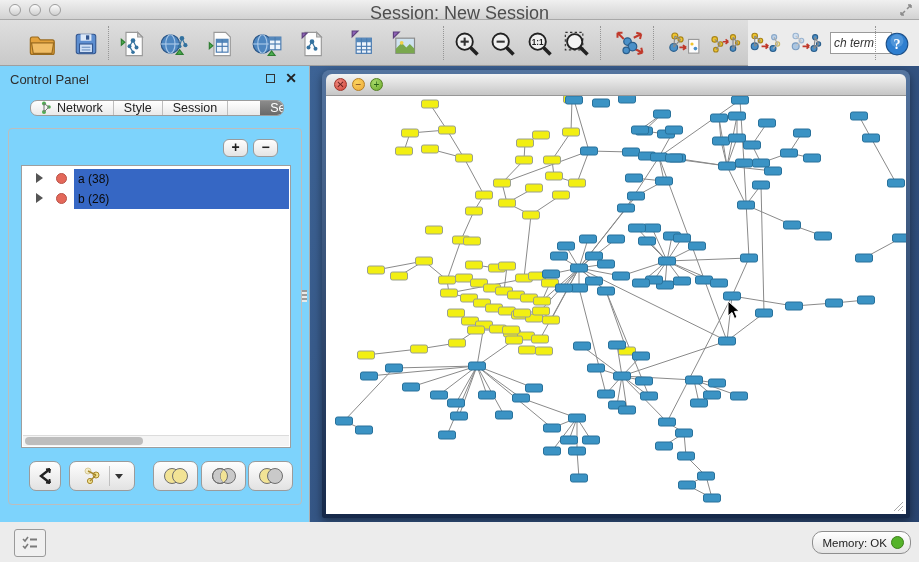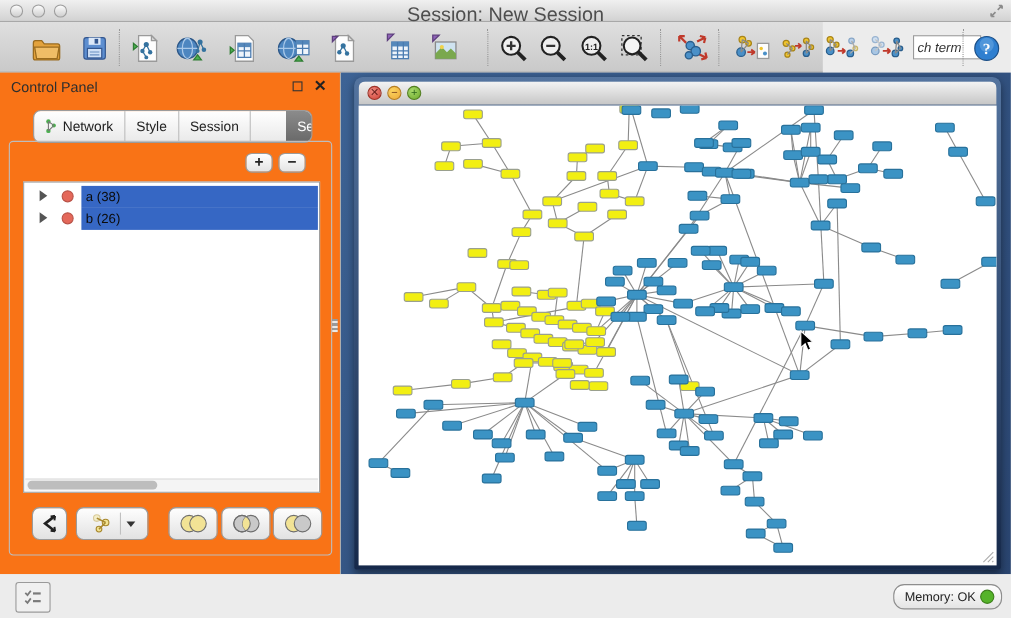--- a/index.html
+++ b/index.html
@@ -21,29 +21,29 @@
     background:linear-gradient(#dfdfdf,#c9c9c9); border-bottom:1px solid #9f9f9f; }
   .tbtn { position:absolute; top:8px; width:32px; height:32px; display:flex;
     align-items:center; justify-content:center; }
   .tsep { position:absolute; top:6px; height:34px; width:0; border-left:1px dotted #969696; }
   .search-box { position:absolute; left:830px; top:12px; width:62px; height:22px;
     border:1px solid #9a9a9a; background:#fff; font-style:italic; font-size:12px;
     color:#333; padding:0 3px; font-family:"Liberation Sans", sans-serif; }
 
   
   .control-panel { position:absolute; left:0; top:66px; width:310px; height:456px;
-    background:#f97316; border-right:1px solid #adadad; }
+    background:#7dd3fc; border-right:1px solid #adadad; }
   .cp-header { position:absolute; left:0; top:0; width:100%; height:26px; }
   .cp-title { position:absolute; left:10px; top:6px; font-size:13px; color:#2e2e2e; }
   .cp-float { position:absolute; right:34px; top:8px; width:9px; height:9px;
     border:1.5px solid #333; }
   .cp-close { position:absolute; right:12px; top:4px; font-size:14px; font-weight:bold;
     color:#222; }
 
-  .tabbar { position:absolute; left:30px; top:34px; width:254px; height:30px;
+  .tabbar { position:absolute; left:30px; top:34px; width:254px; height:16px;
     display:flex; border:1px solid #9c9c9c; border-radius:7px; overflow:hidden;
     background:linear-gradient(#ffffff,#e9e9e9); font-size:12.5px; color:#222; }
   .tab { display:flex; align-items:center; justify-content:center; gap:4px;
     padding:0 10px; border-right:1px solid #bdbdbd; flex:0 0 auto; }
   .tab:last-child { border-right:none; }
   .tab.active { background:linear-gradient(#8b8b8b,#696969); color:#fff;
     border-radius:0 6px 6px 0;margin-left:32px; }
 
   .sets-box { position:absolute; left:8px; top:62px; width:294px; height:377px;
     border:1px solid #bdbdbd; border-radius:4px; }

